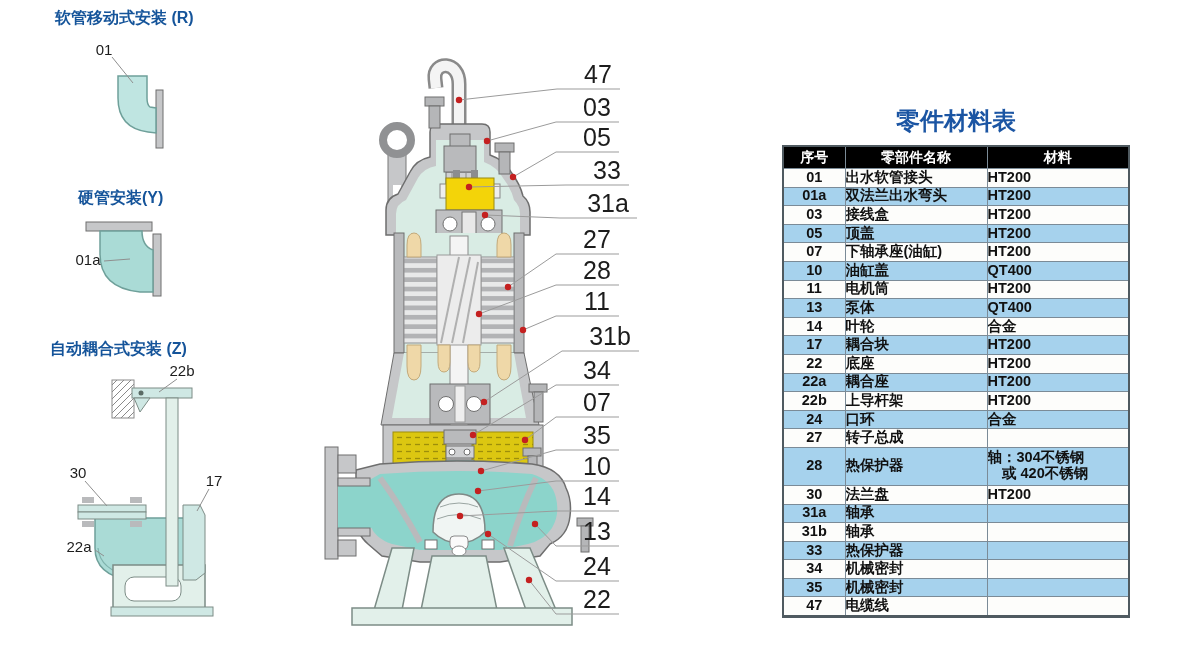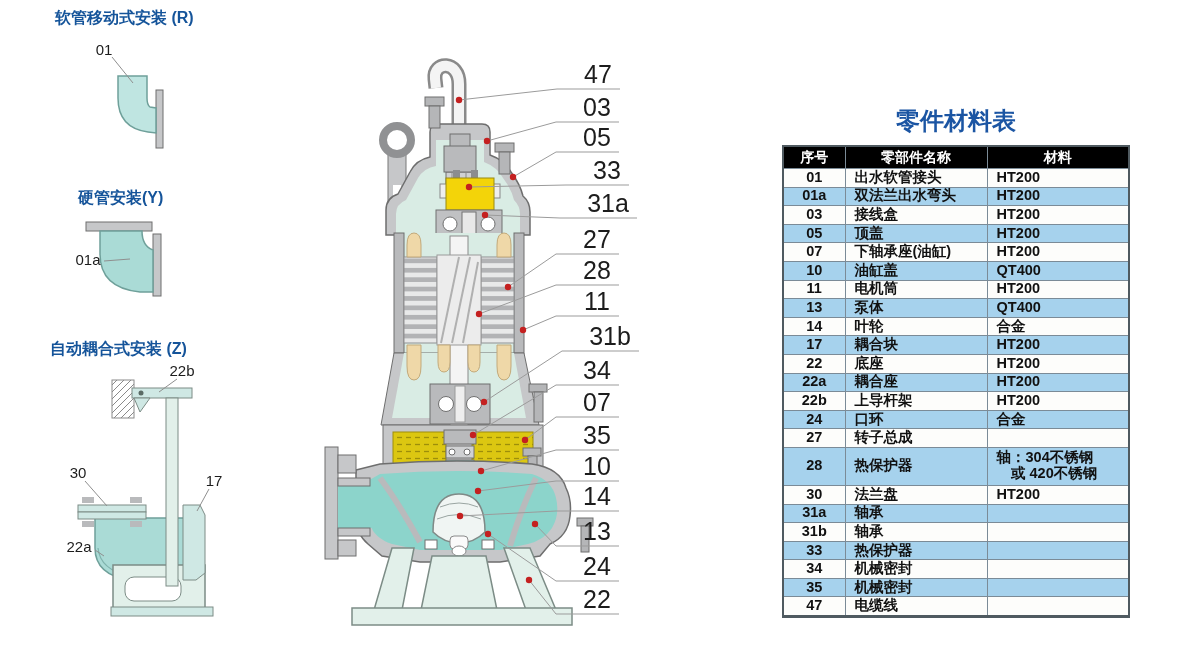--- a/index.html
+++ b/index.html
@@ -14,21 +14,21 @@
   .dot{fill:#c42020;stroke:none;}
   #table-panel{position:absolute;left:782px;top:94px;width:348px;}
   #table-title{text-align:center;font-size:24px;font-weight:bold;color:#1b55a3;margin:11px 0 8px 0;}
   table.parts{border-collapse:collapse;width:346px;table-layout:fixed;
               border:2px solid #4f5a60;border-bottom-width:3px;}
   table.parts th{background:#000000;color:#ffffff;font-size:14px;font-weight:bold;
                  height:21px;border:1px solid #7b8b97;padding:0;}
   table.parts td{font-size:14.5px;font-weight:bold;color:#111;height:17.6px;
                  border:1px solid #7b8b97;padding:0;line-height:1.1;overflow:hidden;}
   table.parts td:first-child{text-align:center;}
-  table.parts td:nth-child(2),table.parts td:nth-child(3){padding-left:9px;}
+  table.parts td:nth-child(2),table.parts td:nth-child(3){}
   table.parts col.c1{width:62px;} table.parts col.c2{width:142px;} table.parts col.c3{width:142px;}
   table.parts tr.alt{background:#a6d2ed;}
   table.parts tr:not(.alt){background:#fdfdfb;}
   table.parts tr.tall td{height:37px;}
   td.multiline{white-space:pre-line;}
 </style>
 </head>
 <body>
 
 <div id="canvas">

